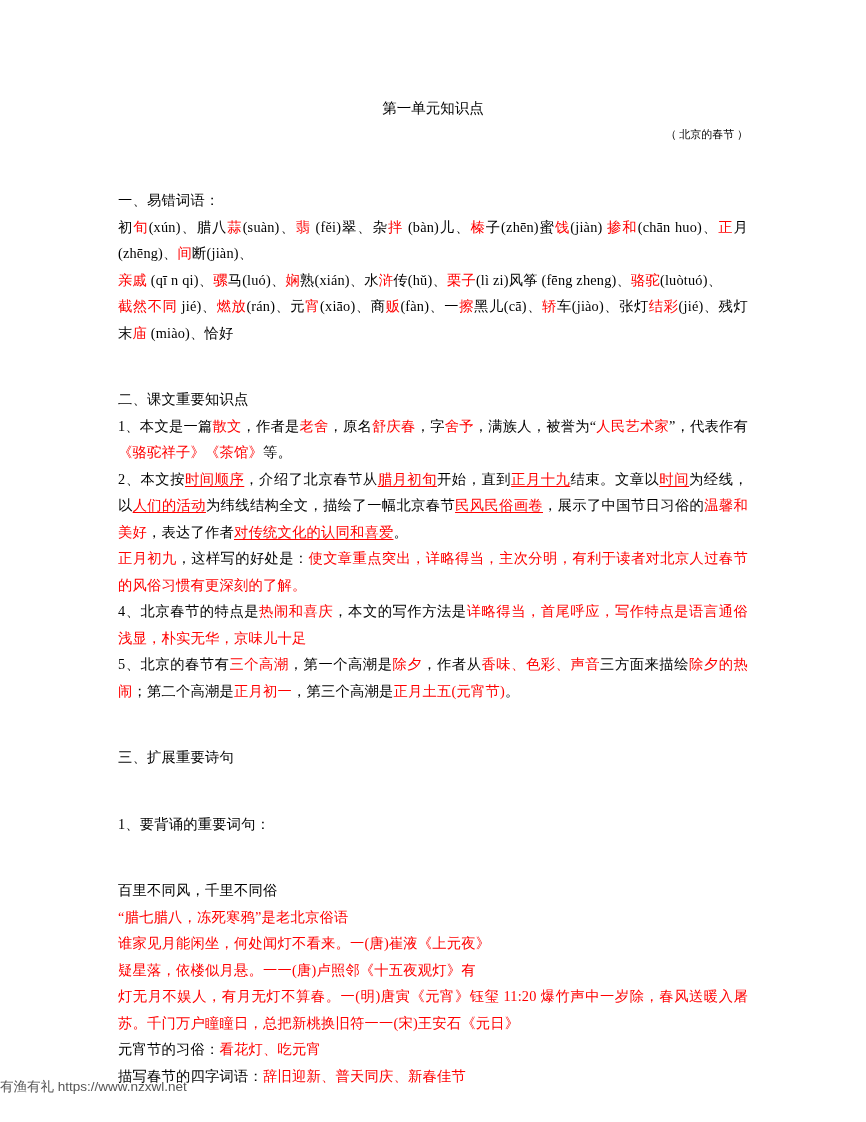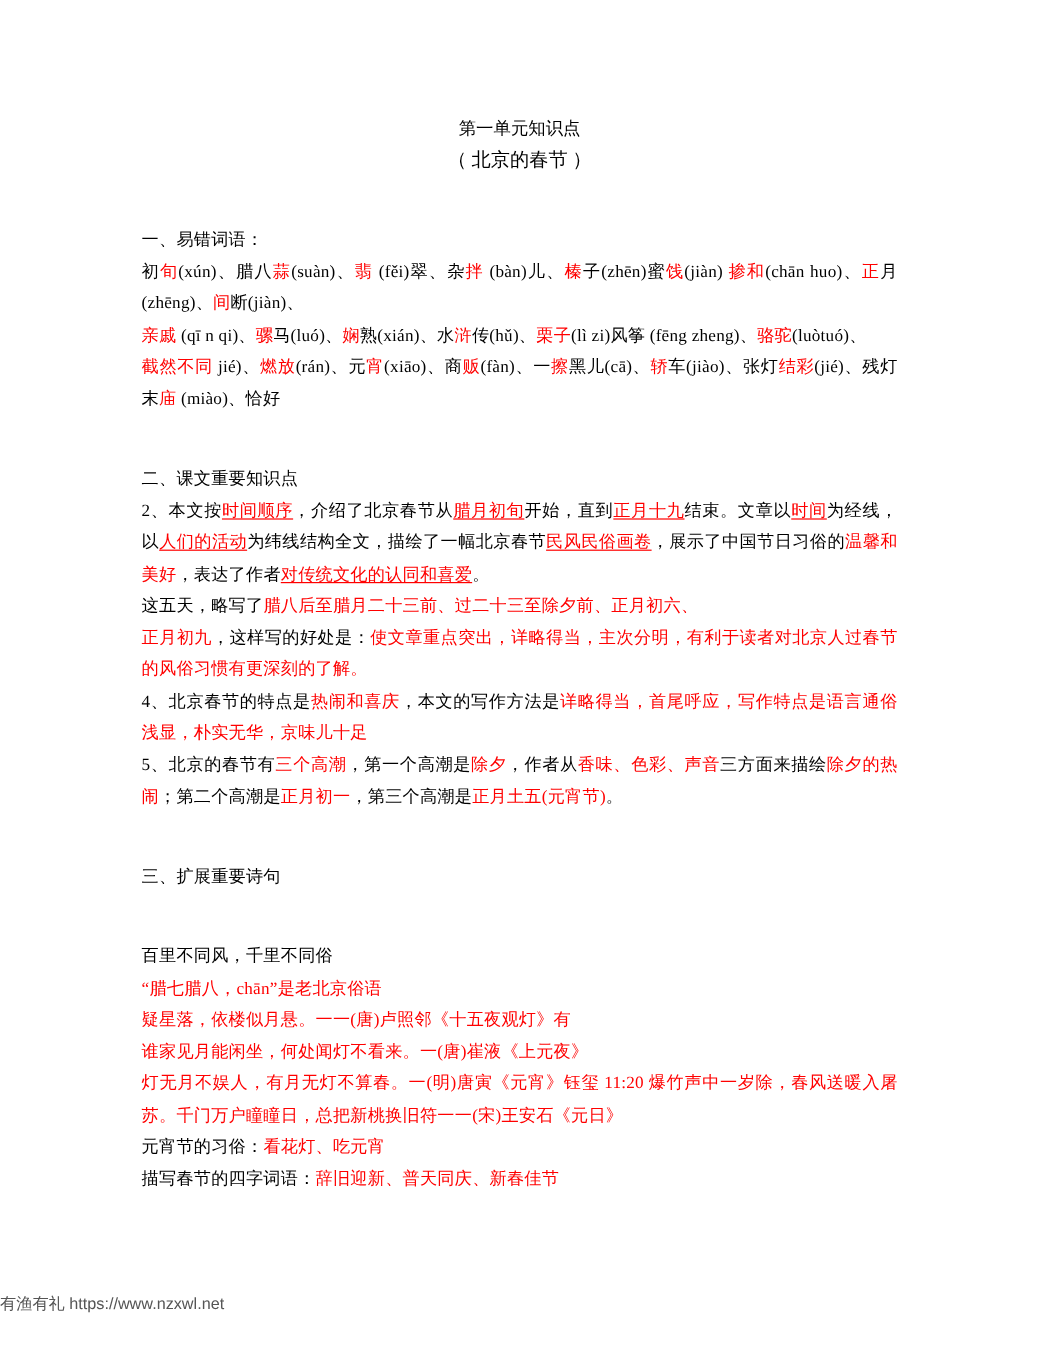--- a/index.html
+++ b/index.html
@@ -23,22 +23,22 @@
     box-sizing: border-box;
     padding: 95px 118px 0 118px;
   }
   .title-line {
     text-align: center;
     font-size: 14.5px;
     line-height: 26px;
     color: #000;
   }
   .subtitle-line {
-    text-align: center;
-    font-size: 16px;
+    text-align: right;
+    font-size: 11px;
     line-height: 26px;
     color: #000;
     margin-bottom: 2px;
   }
   .para {
     font-size: 14.3px;
     line-height: 26.5px;
     text-align: justify;
     margin: 0;
     padding: 0;
@@ -75,48 +75,49 @@
   <p class="para">
     <span class="red">亲戚</span><span class="blk"> (qī n qi)、</span><span class="red">骡</span><span class="blk">马(luó)、</span><span class="red">娴</span><span class="blk">熟(xián)、水</span><span class="red">浒</span><span class="blk">传(hǔ)、</span><span class="red">栗子</span><span class="blk">(lì zi)风筝</span><span class="blk"> (fēng zheng)、</span><span class="red">骆驼</span><span class="blk">(luòtuó)、</span>
   </p>
 
   <p class="para">
     <span class="red">截然不同</span><span class="blk"> jié)、</span><span class="red">燃放</span><span class="blk">(rán)、元</span><span class="red">宵</span><span class="blk">(xiāo)、商</span><span class="red">贩</span><span class="blk">(fàn)、一</span><span class="red">擦</span><span class="blk">黑儿(cā)、</span><span class="red">轿</span><span class="blk">车(jiào)、张灯</span><span class="red">结彩</span><span class="blk">(jié)、残灯末</span><span class="red">庙</span><span class="blk"> (miào)、恰好</span>
   </p>
 
   <p class="para blk">二、课文重要知识点</p>
 
+  <p class="para">
+    <span class="blk">1、本文是一篇</span><span class="red">散文</span><span class="blk">，作者是</span><span class="red">老舍</span><span class="blk">，原名</span><span class="red">舒庆春</span><span class="blk">，字</span><span class="red">舍予</span><span class="blk">，满族人，被誉为“</span><span class="red">人民艺术家</span><span class="blk">”，代表作有</span><span class="red">《骆驼祥子》《茶馆》</span><span class="blk">等。</span>
+  </p>
 
   <p class="para">
     <span class="blk">2、本文按</span><span class="red u">时间顺序</span><span class="blk">，介绍了北京春节从</span><span class="red u">腊月初旬</span><span class="blk">开始，直到</span><span class="red u">正月十九</span><span class="blk">结束。文章以</span><span class="red u">时间</span><span class="blk">为经线，以</span><span class="red u">人们的活动</span><span class="blk">为纬线结构全文，描绘了一幅北京春节</span><span class="red u">民风民俗画卷</span><span class="blk">，展示了中国节日习俗的</span><span class="red">温馨和美好</span><span class="blk">，表达了作者</span><span class="red u">对传统文化的认同和喜爱</span><span class="blk">。</span>
   </p>
 
 
-  <p class="para">
-    <span class="blk">这五天，略写了</span><span class="red">腊八后至腊月二十三前、过二十三至除夕前、正月初六、</span>
-  </p>
 
   <p class="para">
     <span class="red">正月初九</span><span class="blk">，这样写的好处是：</span><span class="red">使文章重点突出，详略得当，主次分明，有利于读者对北京人过春节的风俗习惯有更深刻的了解。</span>
   </p>
 
   <p class="para">
     <span class="blk">4、北京春节的特点是</span><span class="red">热闹和喜庆</span><span class="blk">，本文的写作方法是</span><span class="red">详略得当，首尾呼应</span><span class="red">，写作特点是语言通俗浅显，朴实无华，京味儿十足</span>
   </p>
 
   <p class="para">
     <span class="blk">5、北京的春节有</span><span class="red">三个高潮</span><span class="blk">，第一个高潮是</span><span class="red">除夕</span><span class="blk">，作者从</span><span class="red">香味、色彩、声音</span><span class="blk">三方面来描绘</span><span class="red">除夕的热闹</span><span class="blk">；第二个高潮是</span><span class="red">正月初一</span><span class="blk">，第三个高潮是</span><span class="red">正月土五(元宵节)</span><span class="blk">。</span>
   </p>
 
   <p class="para blk">三、扩展重要诗句</p>
 
+  <p class="para blk">1、要背诵的重要词句：</p>
   <p class="para blk">百里不同风，千里不同俗</p>
-  <p class="para red">“腊七腊八，chān”是老北京俗语</p>
+  <p class="para red">“腊七腊八，冻死寒鸦”是老北京俗语</p>
+  <p class="para red">谁家见月能闲坐，何处闻灯不看来。一(唐)崔液《上元夜》</p>
   <p class="para red">疑星落，依楼似月悬。一一(唐)卢照邻《十五夜观灯》有</p>
-  <p class="para red">谁家见月能闲坐，何处闻灯不看来。一(唐)崔液《上元夜》</p>
   <p class="para red">灯无月不娱人，有月无灯不算春。一(明)唐寅《元宵》钰玺 11:20 爆竹声中一岁除，春风送暖入屠苏。千门万户瞳瞳日，总把新桃换旧符一一(宋)王安石《元日》</p>
 
   <p class="para">
     <span class="blk">元宵节的习俗：</span><span class="red">看花灯、吃元宵</span>
   </p>
 
   <p class="para">
     <span class="blk">描写春节的四字词语：</span><span class="red">辞旧迎新、普天同庆、新春佳节</span>
   </p>
 

